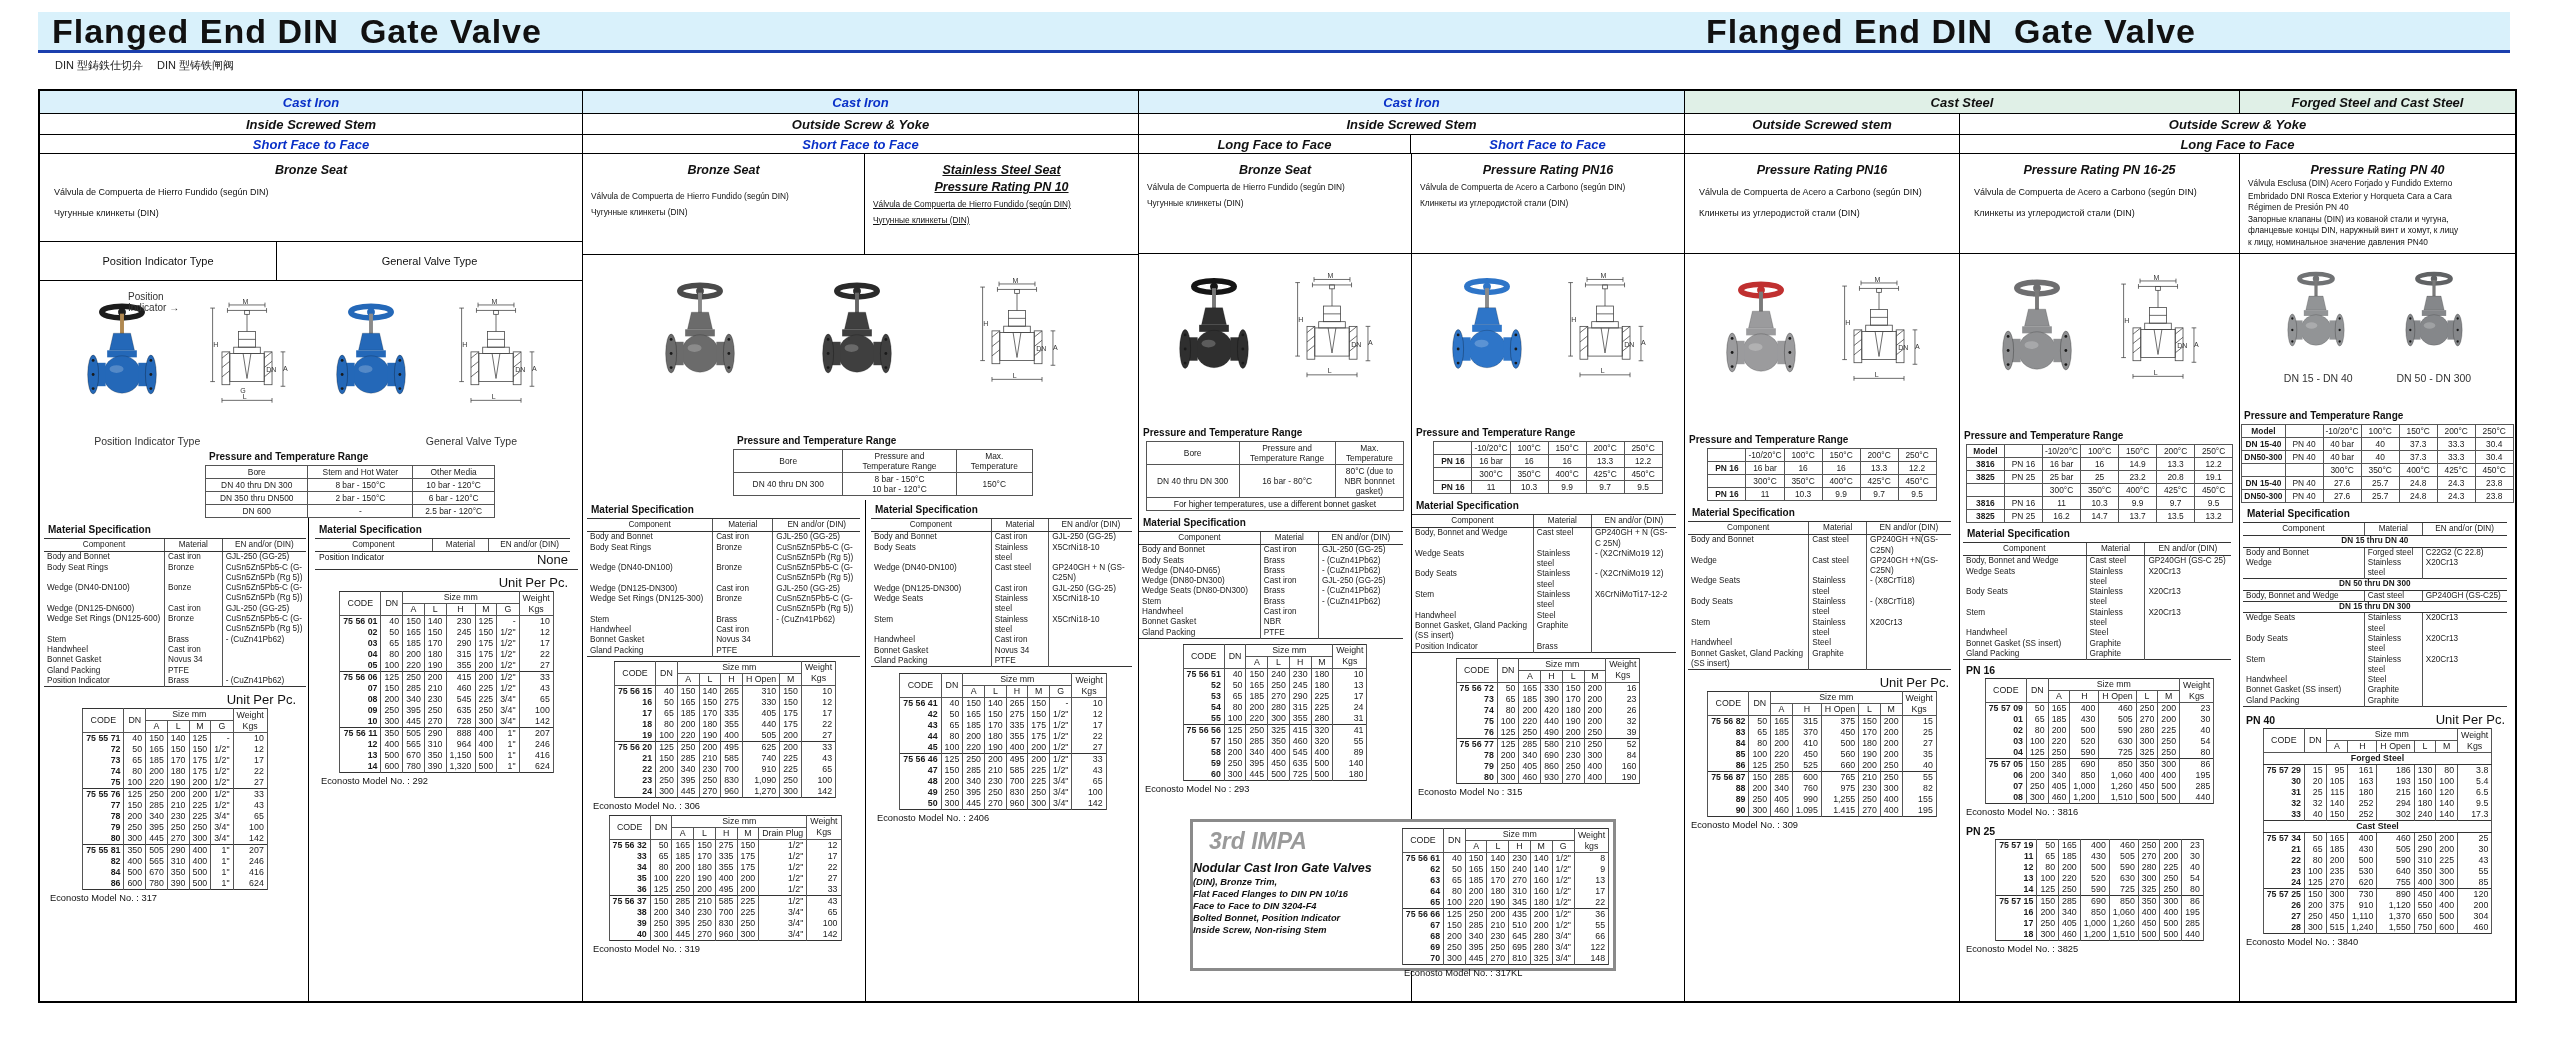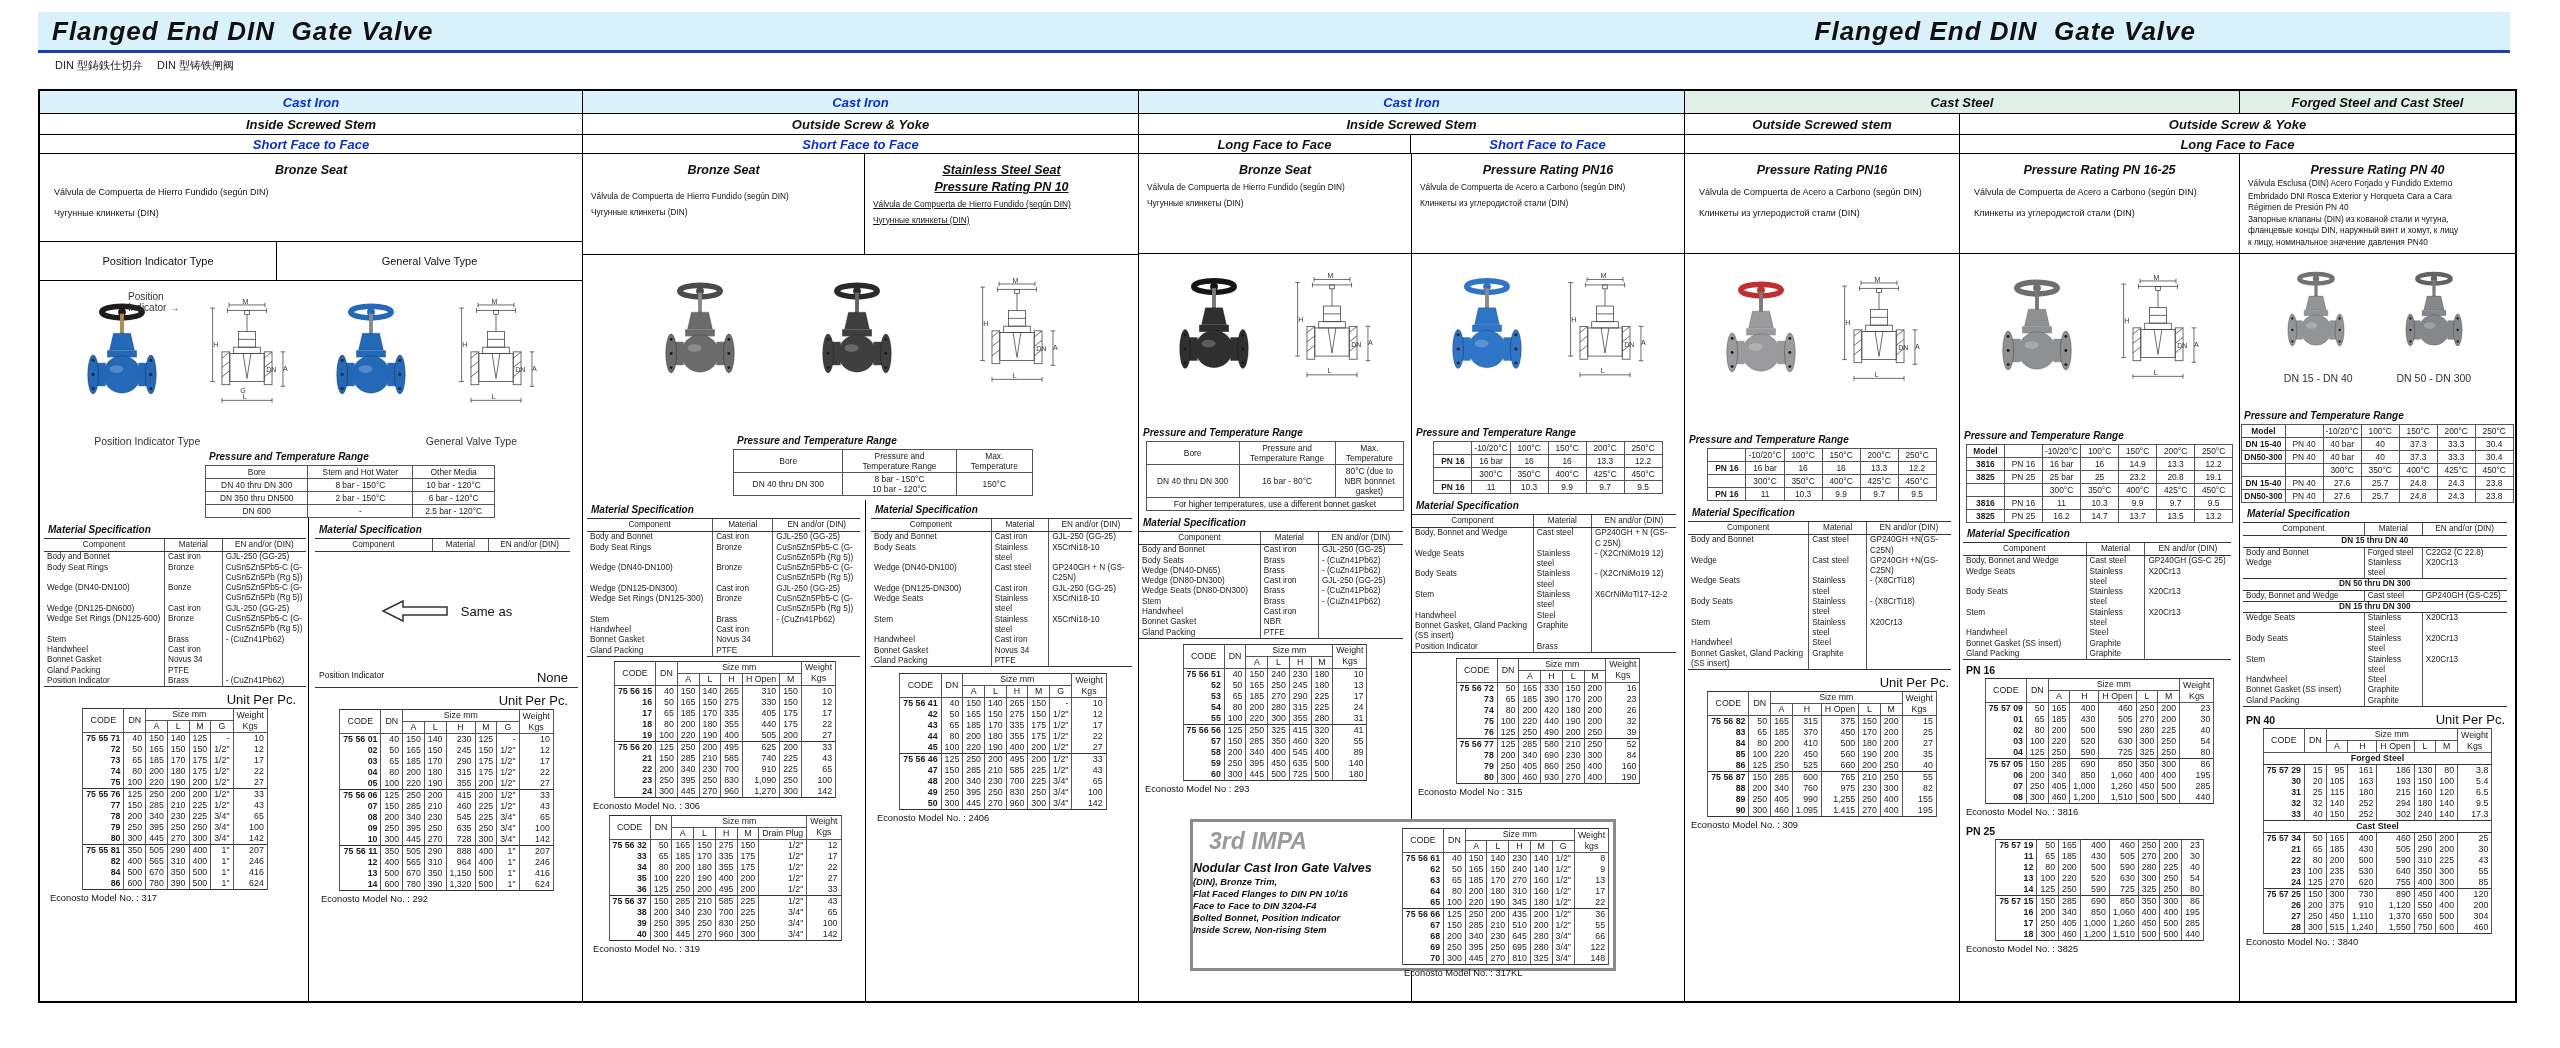--- a/index.html
+++ b/index.html
@@ -1,18 +1,18 @@
 <!DOCTYPE html>
 <html><head>
 <meta charset="utf-8">
 <style>
   html,body{margin:0;padding:0;background:#fff;}
   body{width:2560px;height:1048px;overflow:hidden;font-family:"Liberation Sans",sans-serif;color:#111;position:relative;}
   .topband{margin:12px 50px 0 38px;height:38px;background:#d9f1fb;border-bottom:3px solid #1b3fae;display:flex;justify-content:space-between;align-items:center;padding:0 14px;}
-  .bigtitle{font-size:26px;font-weight:bold;font-style:italic;letter-spacing:1px;white-space:pre;}
+  .bigtitle{font-size:34px;font-weight:bold;letter-spacing:1px;white-space:pre;}
   .bigtitle.right{margin-right:300px;}
   .subtitle{margin:5px 0 0 55px;font-size:11px;color:#222;}
   .grid{position:relative;margin:16px 0 0 38px;width:2475px;height:910px;display:grid;
         grid-template-columns:236px 307px 282px 274px 272px 274px 275px 280px 275px;
         grid-template-rows:23px 21px 19px 847px;border:2px solid #000;background:#fff;}
   .hcell{border-right:1.6px solid #000;border-bottom:1.6px solid #000;display:flex;align-items:center;justify-content:center;
          font-weight:bold;font-style:italic;font-size:13px;overflow:hidden;}
   .hcell.lastcol{border-right:none;}
   .bg-iron{background:#dbf1fb;}
   .bg-steel{background:#e0f0e7;}
@@ -24,21 +24,21 @@
   .seat-title.t2{margin-top:3px;}
   .desc{font-size:9px;margin:9px 0 0 14px;line-height:12px;}
   .desc.small{font-size:8.3px;line-height:10.5px;margin:5px 0 0 8px;}
   .lblrow{display:flex;border-bottom:1.6px solid #000;flex:none;}
   .lblrow .lbl{display:flex;align-items:center;justify-content:center;font-size:11px;}
   .lblrow .lbl:first-child{border-right:1.6px solid #000;}
   .imgs{position:relative;flex:none;display:flex;align-items:flex-start;justify-content:space-evenly;padding-top:6px;}
   .caps{position:absolute;bottom:2px;left:0;right:0;display:flex;}
   .cap{font-size:10.5px;color:#333;}
   .note{position:absolute;font-size:10px;line-height:11px;color:#333;white-space:pre-line;}
-  .tblttl{font-weight:bold;font-size:10px;margin:2px 8px 3px 4px;font-style:italic;}
+  .tblttl{font-weight:bold;font-size:10px;margin:2px 8px 3px 4px;}
   .tbl{border-collapse:collapse;color:#1a1a1a;}
   .pres{font-size:8.4px;line-height:10px;}
   .pres th,.pres td{border:1px solid #555;padding:1px 4px;text-align:center;white-space:pre-line;}
   .pres th{font-weight:normal;}
   .presnote{font-size:8.4px;border:1px solid #555;border-top:none;padding:1px 3px;text-align:center;}
   .pn{font-size:8.4px;line-height:10px;margin:0 auto;}
   .pn td{border:1px solid #555;padding:1px 2px;text-align:center;min-width:33px;}
   .pn td.lbl0{font-weight:bold;white-space:nowrap;}
   .mat{font-size:8.2px;line-height:10.3px;border-bottom:1.4px solid #333;}
   .mat th{border-top:1.4px solid #333;border-bottom:1.2px solid #333;font-weight:normal;padding:1px 2px;}
@@ -480,26 +480,20 @@
           <div class="tblttl">Material Specification</div>
           <table class="tbl mat" style="width:97%">
             <thead>
               <tr>
                 <th style="width:46%">Component</th>
                 <th style="width:22%">Material</th>
                 <th>EN and/or (DIN)</th>
               </tr>
             </thead>
           </table>
-          <div class="samebody">
-            <svg width="70" height="26" viewBox="0 0 70 26">
-              <path d="M2 13 L22 3 L22 9 L66 9 L66 17 L22 17 L22 23 Z" fill="none" stroke="#333" stroke-width="1.5"></path>
-            </svg>
-            <span>Same as</span>
-          </div>
           <div class="pirow">
             <span>Position Indicator</span>
             <span class="none">None</span>
           </div>
           <div class="unit">Unit Per Pc.</div>
           <table class="tbl code cntr">
             <thead>
               <tr>
                 <th rowspan="2">CODE</th>
                 <th rowspan="2">DN</th>

